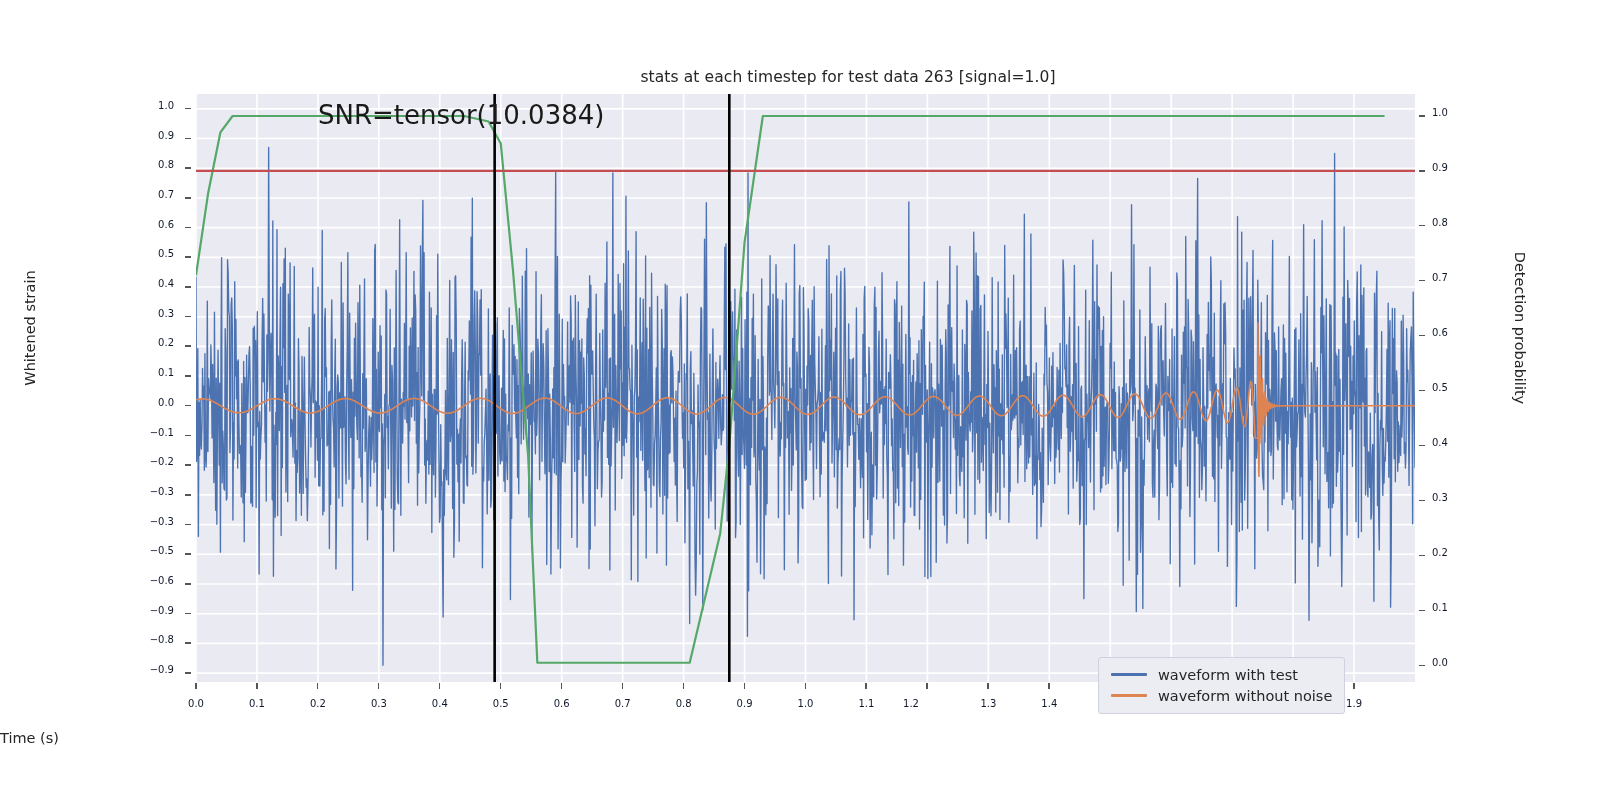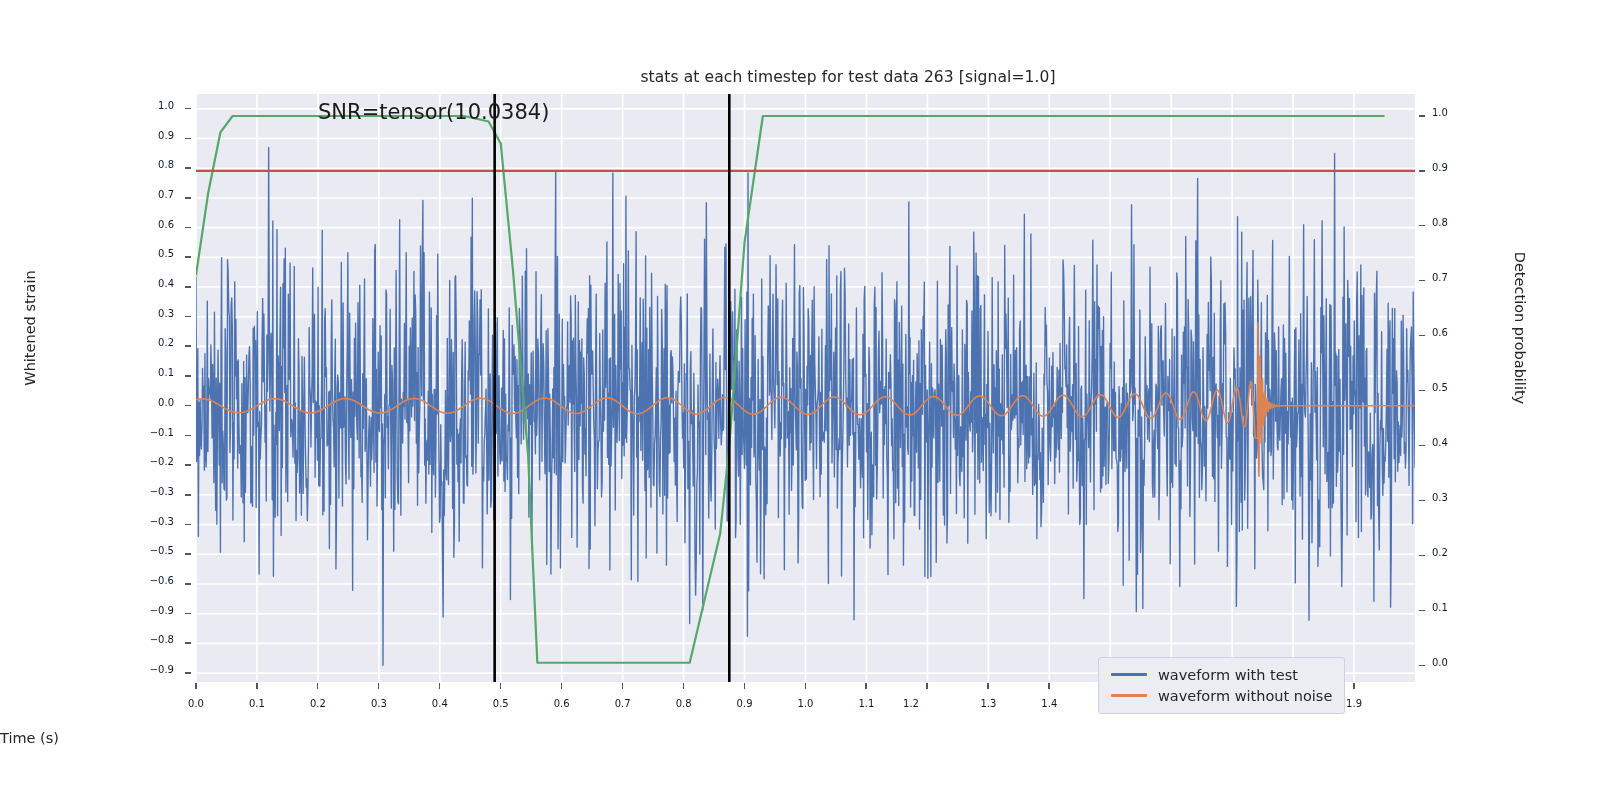--- a/index.html
+++ b/index.html
@@ -24,21 +24,21 @@
   #chart-title{
     position:absolute;left:0;top:68px;width:1600px;
     text-align:center;
     font-size:15.5px;color:#262626;
     letter-spacing:.1px;
     padding-left:48px;
   }
   
   #snr-annotation{
     position:absolute;left:318px;top:100px;
-    font-size:21px;color:#1a1a1a;
+    font-size:26px;color:#1a1a1a;
     white-space:nowrap;
   }
 
   
   #xlabel{
     position:absolute;left:0;top:730px;width:1600px;
     font-size:14.5px;color:#262626;
   }
   #ylabel-left{
     position:absolute;

